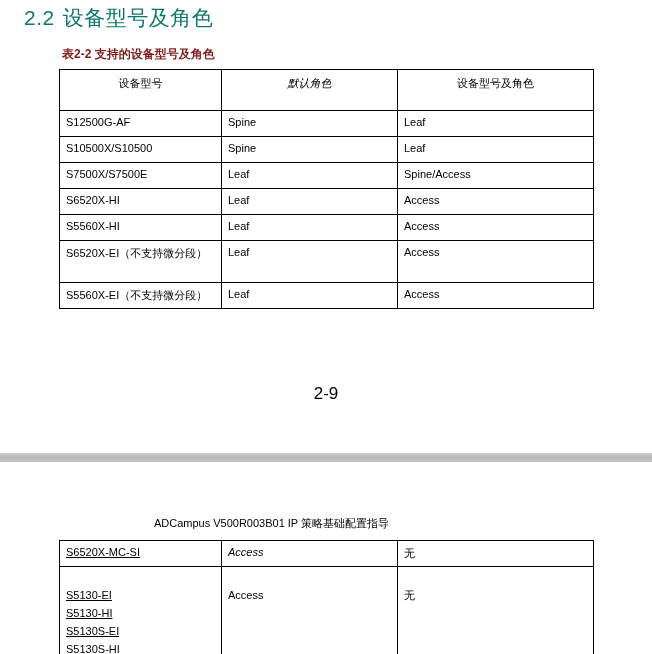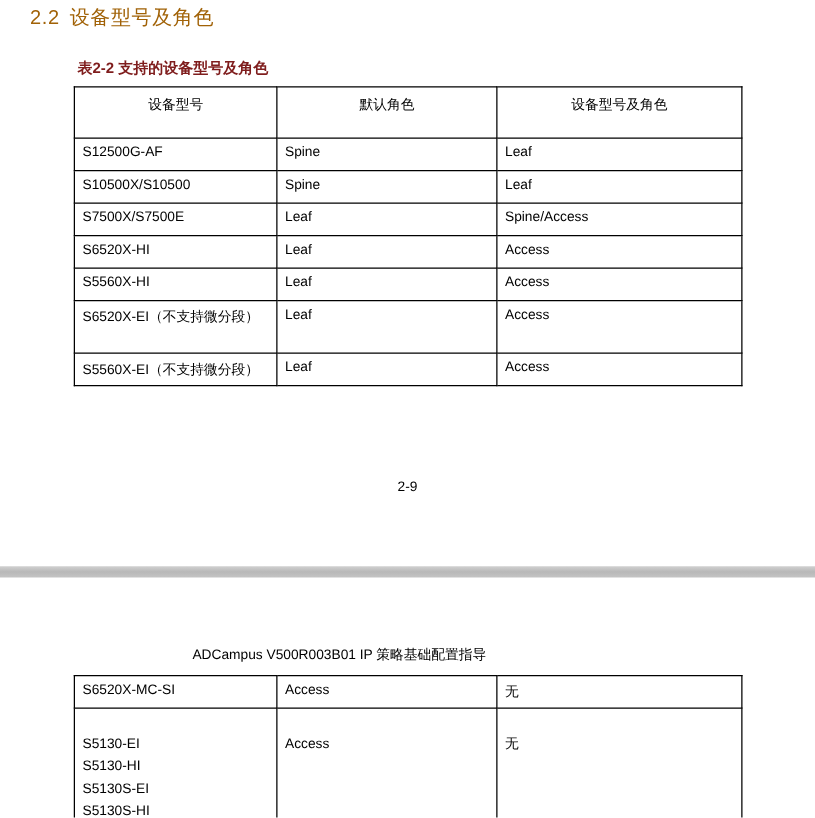--- a/index.html
+++ b/index.html
@@ -1,32 +1,32 @@
 <!DOCTYPE html>
 <html><head>
 <meta charset="utf-8">
 <style>
   html, body { margin:0; padding:0; }
   body { width:652px; height:654px; background:#ffffff; position:relative; overflow:hidden;
          font-family:"Liberation Sans", "DejaVu Sans", sans-serif; color:#000; }
-  .section-title { position:absolute; left:24px; top:4px; font-size:16px; color:#a16207; letter-spacing:0.5px; }
+  .section-title { position:absolute; left:24px; top:4px; font-size:21px; color:#0f766e; letter-spacing:0.5px; }
   .section-title .num { margin-right:8px; }
   .table-caption { position:absolute; left:62px; top:46px; font-size:12px; font-weight:bold; color:#7f1d1d; }
   table.grid { position:absolute; left:59px; border-collapse:collapse; font-size:11px; }
   table.grid td, table.grid th { border:1.3px solid #000; padding:0 6px; vertical-align:top; text-align:left; font-weight:normal; }
   table.grid th { text-align:center; height:34px; padding-top:6px; }
-  .c1 { width:149px; } .c2 { width:163px; } .c3 { width:183px; }
+  .c1 { width:149px; } .c2 { width:163px;font-style:italic; } .c3 { width:183px; }
   tr.r td { height:20px; padding-top:5px; }
   tr.r.tall td { height:36px; }
   tr.r.x4 td { height:69px; line-height:18px; padding-top:19px; }
-  .page-number { position:absolute; left:0; width:652px; top:384px; text-align:center; font-size:11px; }
+  .page-number { position:absolute; left:0; width:652px; top:384px; text-align:center; font-size:17px; }
   .page-separator { position:absolute; left:0; top:453px; width:652px; height:9px;
         background:linear-gradient(#d0d0d0,#b8b8b8 50%,#c4c4c4); }
   .doc-header { position:absolute; left:0; width:543px; top:516px; text-align:center; font-size:11px; }
-  .line { display:block; }
+  .line { display:block;text-decoration:underline; }
 </style>
 </head>
 <body>
 
 <div class="section-title">
   <span class="num">2.2</span><span>设备型号及角色</span>
 </div>
 
 <div class="table-caption">表2-2  支持的设备型号及角色</div>
 

